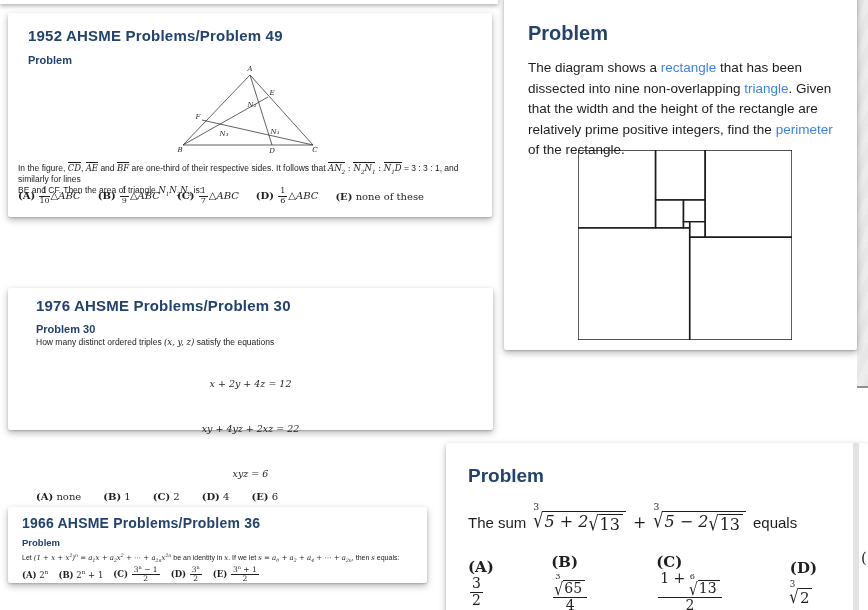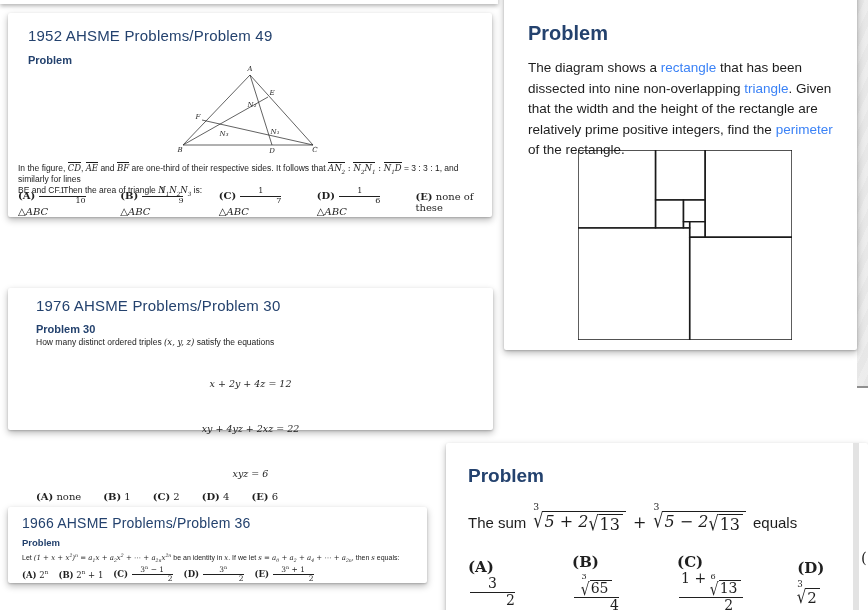--- a/index.html
+++ b/index.html
@@ -1,29 +1,29 @@
 <!DOCTYPE html>
 <html><head>
 <meta charset="utf-8">
 <style>
   html,body{margin:0;padding:0;background:#fff;}
   #canvas{position:relative;width:868px;height:610px;background:#ffffff;overflow:hidden;
           font-family:"Liberation Sans",sans-serif;color:#1b1b1b;}
   .card{position:absolute;background:#fff;border-radius:2px;
         box-shadow:0 3px 7px rgba(0,0,0,.28),0 1px 2px rgba(0,0,0,.18);box-sizing:border-box;}
   .navy{color:#24426e;}
-  .wiki-title{font-size:15px;font-weight:normal;margin:0;letter-spacing:.2px;}
+  .wiki-title{font-size:15px;font-weight:bold;margin:0;letter-spacing:.2px;}
   .wiki-sub{font-size:11px;font-weight:bold;margin:0;}
   
   .m{font-family:"DejaVu Serif","DejaVu Sans",serif;font-style:italic;}
   .mu{font-family:"DejaVu Serif","DejaVu Sans",serif;font-style:normal;}
   .ovl{border-top:1px solid #1b1b1b;padding-top:0px;}
   .fr{display:inline-flex;flex-direction:column;text-align:center;vertical-align:middle;line-height:1.12;}
   .fr .n{border-bottom:1px solid currentColor;padding:0 2px;display:block;}
-  .fr .d{display:block;margin-left:36px;}
+  .fr .d{display:block;}
   .ol{font-family:"DejaVu Serif",serif;font-style:normal;font-weight:bold;}
   .rt{display:inline-flex;align-items:flex-start;white-space:nowrap;}
   .rt .ri{font-size:58%;position:relative;top:-4px;margin-right:-6px;z-index:1;font-style:normal;}
   .rt .rs{font-style:normal;line-height:1;transform:scaleY(1.25);transform-origin:top;}
   .rt .rb{border-top:1.4px solid currentColor;padding:0 3px 0 1px;}
   sub,sup{font-size:66%;line-height:0;}
   
   #top-sliver{position:absolute;left:0;top:-8px;width:498px;height:12px;background:#fff;
               box-shadow:0 2px 4px rgba(0,0,0,.30);}
   #right-strip{position:absolute;left:857px;top:0;width:11px;height:386px;background:#ececec;

